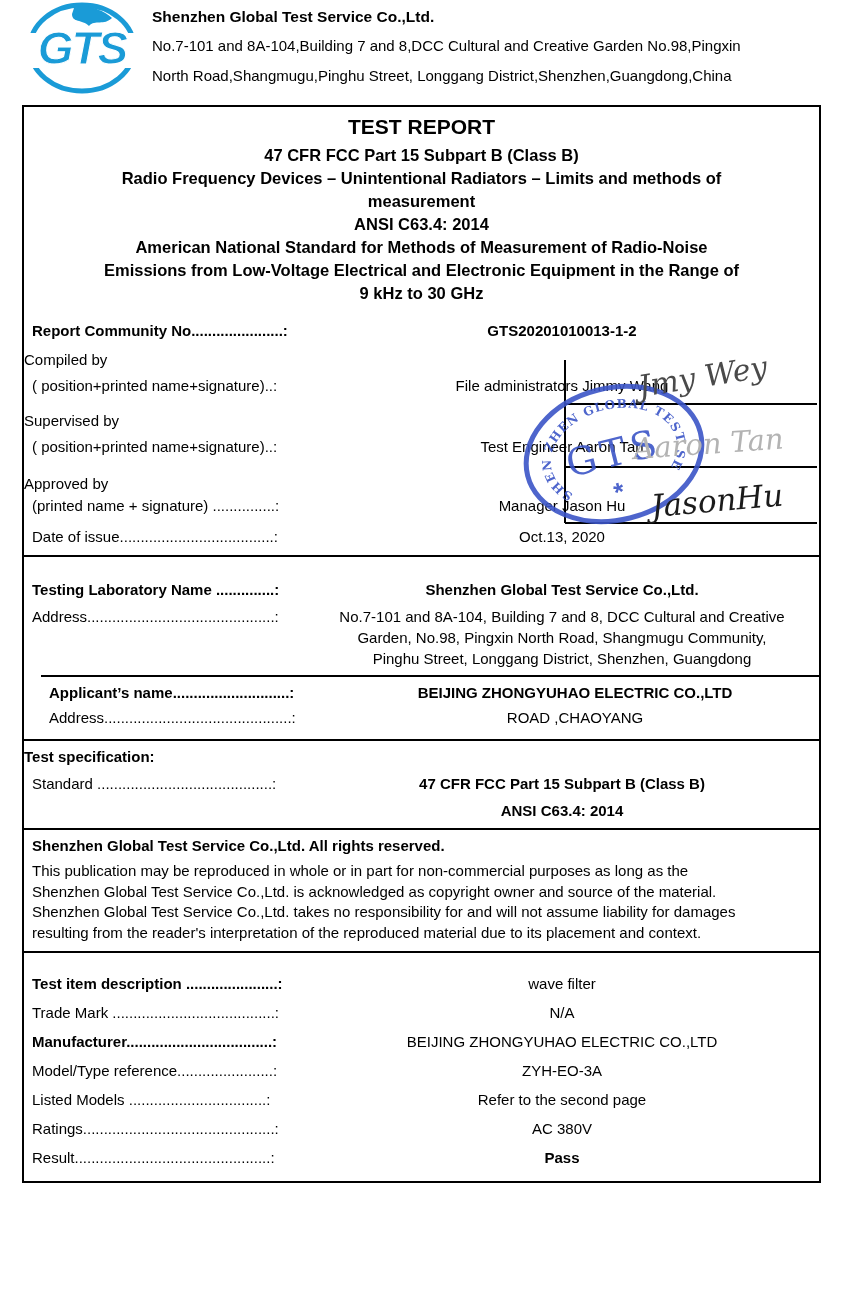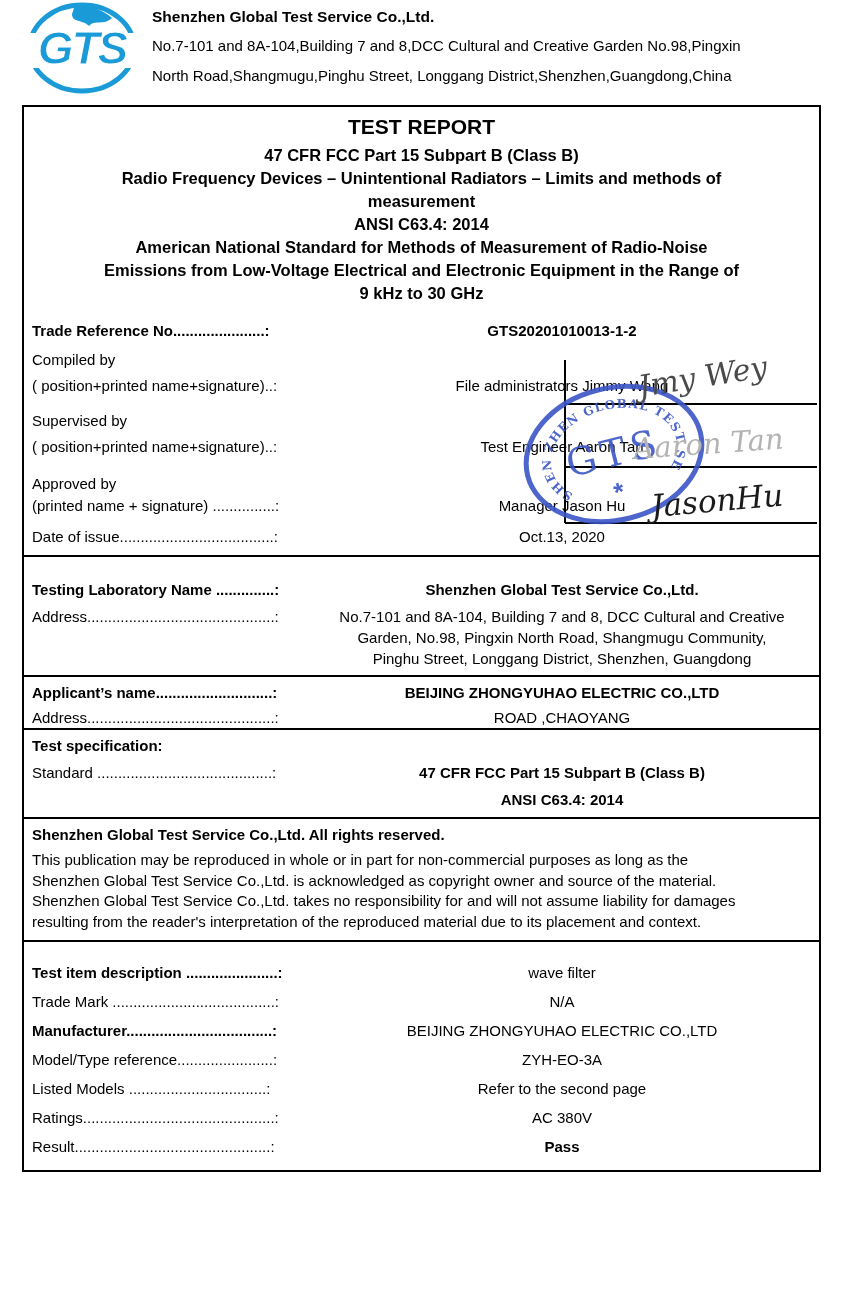--- a/index.html
+++ b/index.html
@@ -19,30 +19,30 @@
   .title-block{text-align:center;padding:8px 6px 5px 6px;}
   .doc-title{font-size:21px;font-weight:bold;margin-bottom:5px;}
   .title-line{font-size:16.5px;font-weight:bold;line-height:23px;}
 
   section{padding:0 0 0 0;}
   .sep{border-top:2px solid #000;}
   .row{display:flex;padding:0 8px;line-height:21px;font-size:15px;}
   .label{width:290px;flex-shrink:0;}
   .value{flex:1;max-width:480px;text-align:center;}
   .b{font-weight:bold;}
-  .hdr-line{padding:0 8px;line-height:21px;font-size:15px;}
+  .hdr-line{padding:0 0;line-height:21px;font-size:15px;}
 
   .sec1{padding-top:10px;padding-bottom:8px;position:relative;}
   .mb8{margin-bottom:8px;} .mb5{margin-bottom:5px;} .mb14{margin-bottom:14px;}
   .mb16{margin-bottom:16px;} .mb1{margin-bottom:1px;} .mb10{margin-bottom:10px;}
   .mb6{margin-bottom:6px;} .mb4{margin-bottom:4px;}
   .va-end{align-self:flex-end;}
 
   .sec2{padding-top:22px;padding-bottom:6px;}
-  .sec3{padding-top:5px;padding-bottom:0;}
+  .sec3{padding-top:5px;padding-bottom:11px;margin-left:17px;}
   .sec4{padding-top:5px;padding-bottom:7px;}
   .std2{margin-top:6px;}
   .sec5{padding-top:5px;padding-bottom:8px;}
   .rights{font-size:15px;font-weight:bold;padding:0 8px;line-height:21px;margin-bottom:5px;}
   .para-line{font-size:15px;line-height:20.5px;padding:0 8px;white-space:nowrap;}
   .sec6{padding-top:20px;padding-bottom:5px;}
   .sec6 .row{margin-bottom:8px;}
 </style>
 </head>
 <body>
@@ -92,21 +92,21 @@
     <div class="title-line">Radio Frequency Devices – Unintentional Radiators – Limits and methods of</div>
     <div class="title-line">measurement</div>
     <div class="title-line">ANSI C63.4: 2014</div>
     <div class="title-line">American National Standard for Methods of Measurement of Radio-Noise</div>
     <div class="title-line">Emissions from Low-Voltage Electrical and Electronic Equipment in the Range of</div>
     <div class="title-line">9 kHz to 30 GHz</div>
   </div>
 
   <section class="sec1">
     <div class="row mb8">
-      <div class="label b">Trade Reference No......................:</div>
+      <div class="label b">Report Community No......................:</div>
       <div class="value b">GTS20201010013-1-2</div>
     </div>
     <div class="hdr-line mb5">Compiled by</div>
     <div class="row mb14">
       <div class="label">( position+printed name+signature)..:</div>
       <div class="value">File administrators Jimmy Wang</div>
     </div>
     <div class="hdr-line mb5">Supervised by</div>
     <div class="row mb16">
       <div class="label">( position+printed name+signature)..:</div>

